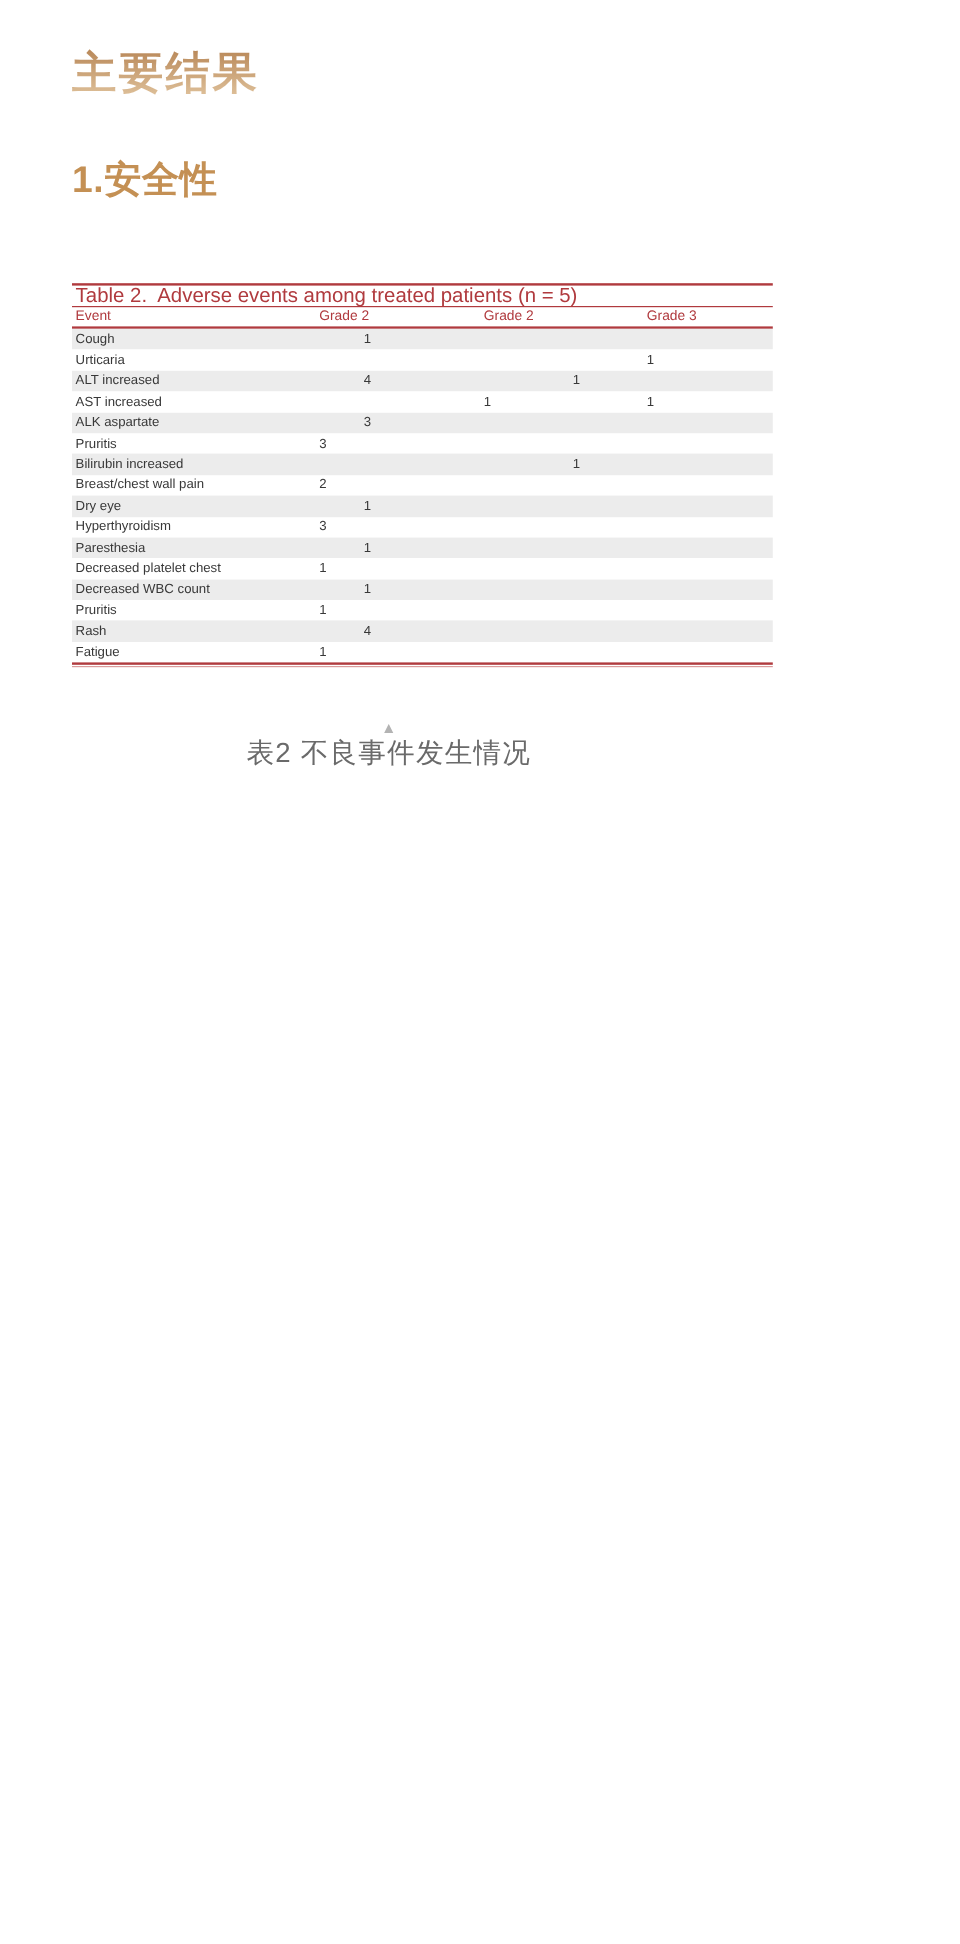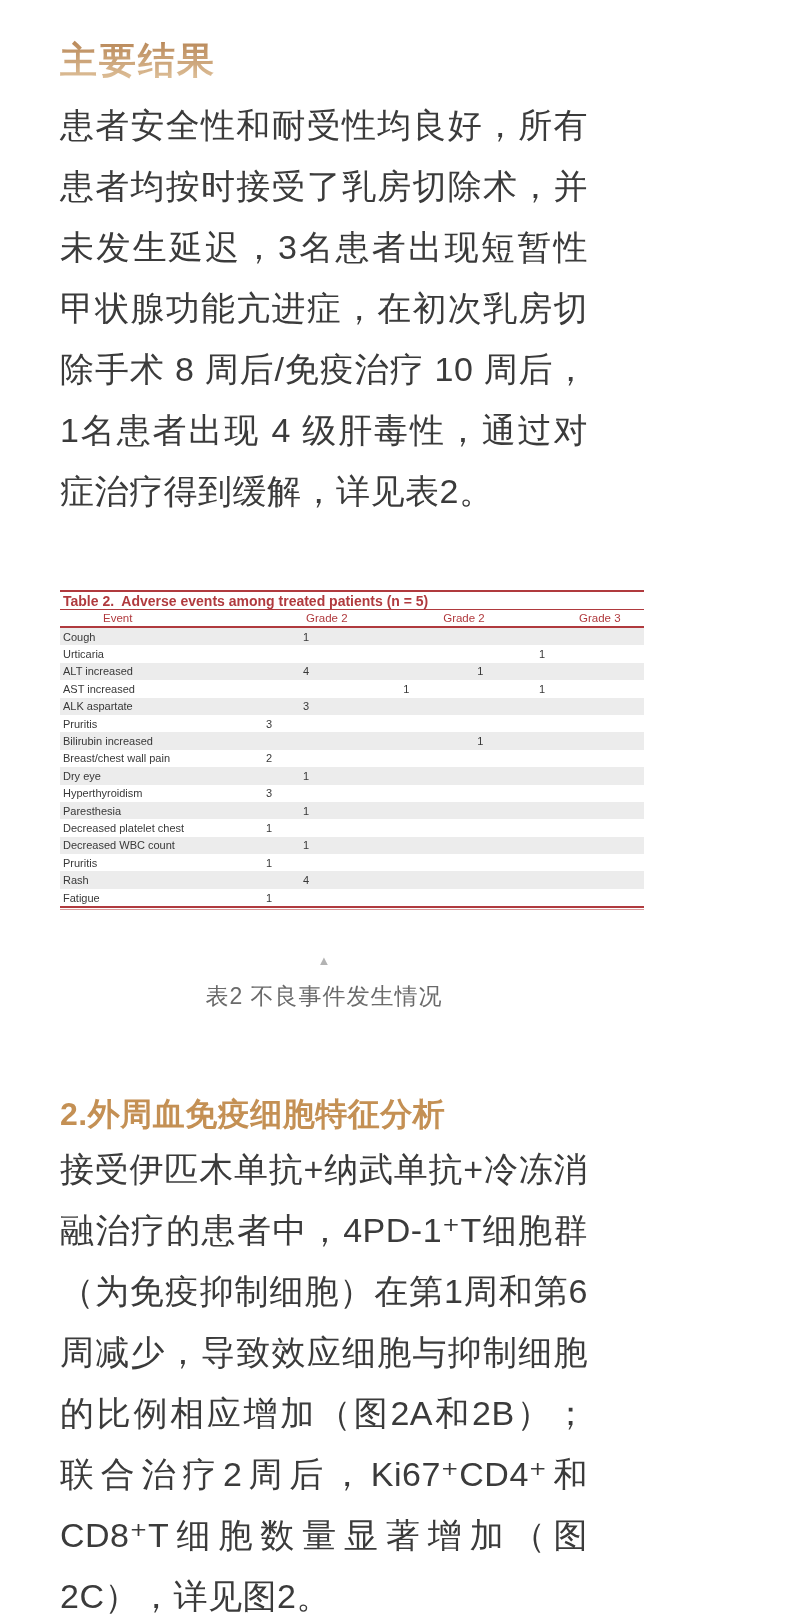--- a/index.html
+++ b/index.html
@@ -52,63 +52,63 @@
     width:650px;position:relative;
     border-top:2px solid var(--red);
     border-bottom:2px solid var(--red);
     font-family:"Liberation Sans","DejaVu Sans",sans-serif;
   }
   .tbl::after{
     content:"";position:absolute;left:0;right:0;bottom:-4px;
     border-top:1.5px solid var(--red-light);
   }
   .tbl-title{
-    color:var(--red);font-size:14px;font-weight:700;
+    color:var(--red);font-size:17px;font-weight:400;
     height:18px;line-height:12px;padding:3px 0 0 3px;
     border-bottom:1px solid var(--red);
     white-space:pre-wrap;
   }
   .trow-grid{
     display:grid;
     grid-template-columns:31.7% 21.1% 20.9% 21.1% auto;
     align-items:center;
   }
   .thead{
     height:18px;color:var(--red);font-size:11.5px;
     border-bottom:2px solid var(--red);
   }
-  .thead .tcell{white-space:nowrap;margin-left:40px;}
+  .thead .tcell{white-space:nowrap;}
   .tcell.c0{padding-left:3px;}
   .tbody .trow{height:17.4px;font-size:11px;color:var(--table-text);}
   .tbody .trow.alt{background:var(--row-alt);gap:37px;}
   .tbl-footnote{
     border-top:2px solid var(--red);
     font-size:10.5px;color:var(--table-text);
     height:17px;line-height:16px;padding-left:2px;
     white-space:nowrap;
   }
   .collapse-arrow{
     margin-top:46px;text-align:center;
     color:var(--triangle-gray);font-size:13px;line-height:13px;
   }
   figcaption.tbl-caption{
-    margin-top:15px;text-align:center;
+    text-align:center;
     font-size:23px;line-height:28px;color:var(--caption-gray);
     letter-spacing:1px;
   }
 </style>
 </head>
 <body>
 
 <div class="page">
 
   <h1 class="main-title">主要结果</h1>
 
   <section class="sec-safety">
-    <p class="body-para">患者安全性和耐受性均良好，所有患者均按时接受了乳房切除术，并未发生延迟，3名患者出现短暂性甲状腺功能亢进症，在初次乳房切除手术 8 周后/免疫治疗 10 周后，1名患者出现 4 级肝毒性，通过对症治疗得到缓解，详见表2。</p>
+    <h2 class="sec-heading">1.安全性</h2>
   </section>
 
   <figure class="table-figure">
     <div class="tbl">
       <div class="tbl-title">Table 2.  Adverse events among treated patients (n = 5)</div>
       <div class="thead trow-grid">
         <div class="tcell c0">Event</div>
         <div class="tcell c1">Grade 2</div>
         <div class="tcell c2">Grade 2</div>
         <div class="tcell c3">Grade 3</div>
@@ -226,18 +226,14 @@
             <div class="tcell c2"></div>
             <div class="tcell c3"></div>
             <div class="tcell c4"></div>
           </div>
         </div>
     </div>
     <div class="collapse-arrow">▲</div>
     <figcaption class="tbl-caption">表2  不良事件发生情况</figcaption>
   </figure>
 
-  <section class="sec-immune">
-    <h2 class="sec-heading">2.外周血免疫细胞特征分析</h2>
-    <p class="body-para">接受伊匹木单抗+纳武单抗+冷冻消融治疗的患者中，4PD-1⁺T细胞群（为免疫抑制细胞）在第1周和第6周减少，导致效应细胞与抑制细胞的比例相应增加（图2A和2B）；联合治疗2周后，Ki67⁺CD4⁺和CD8⁺T细胞数量显著增加（图2C），详见图2。</p>
-  </section>
 
 </div>
 
 </body></html>

